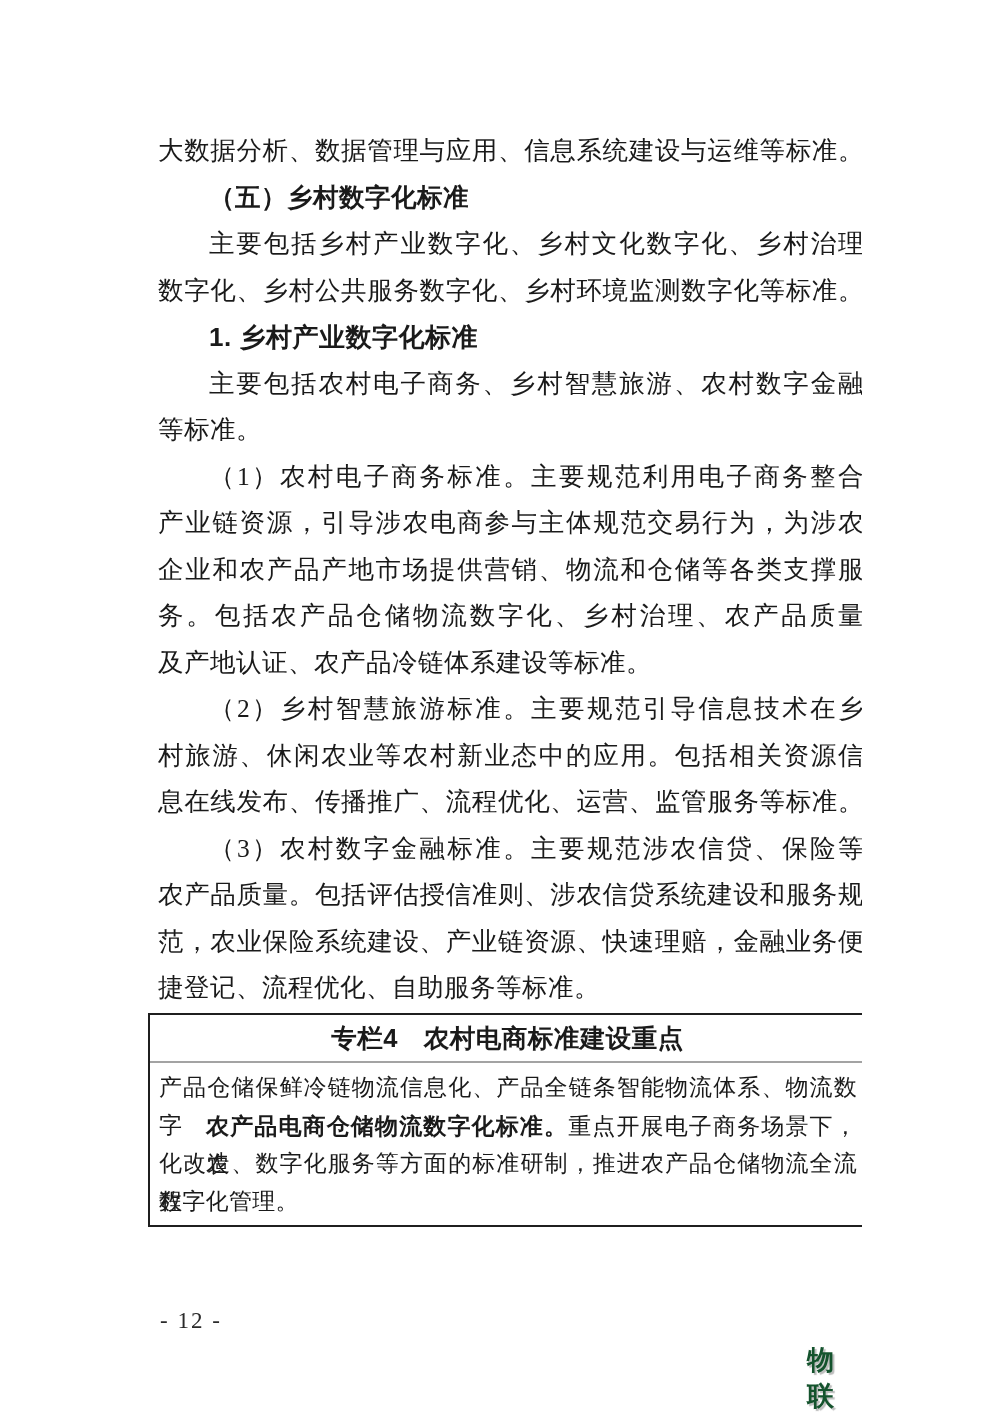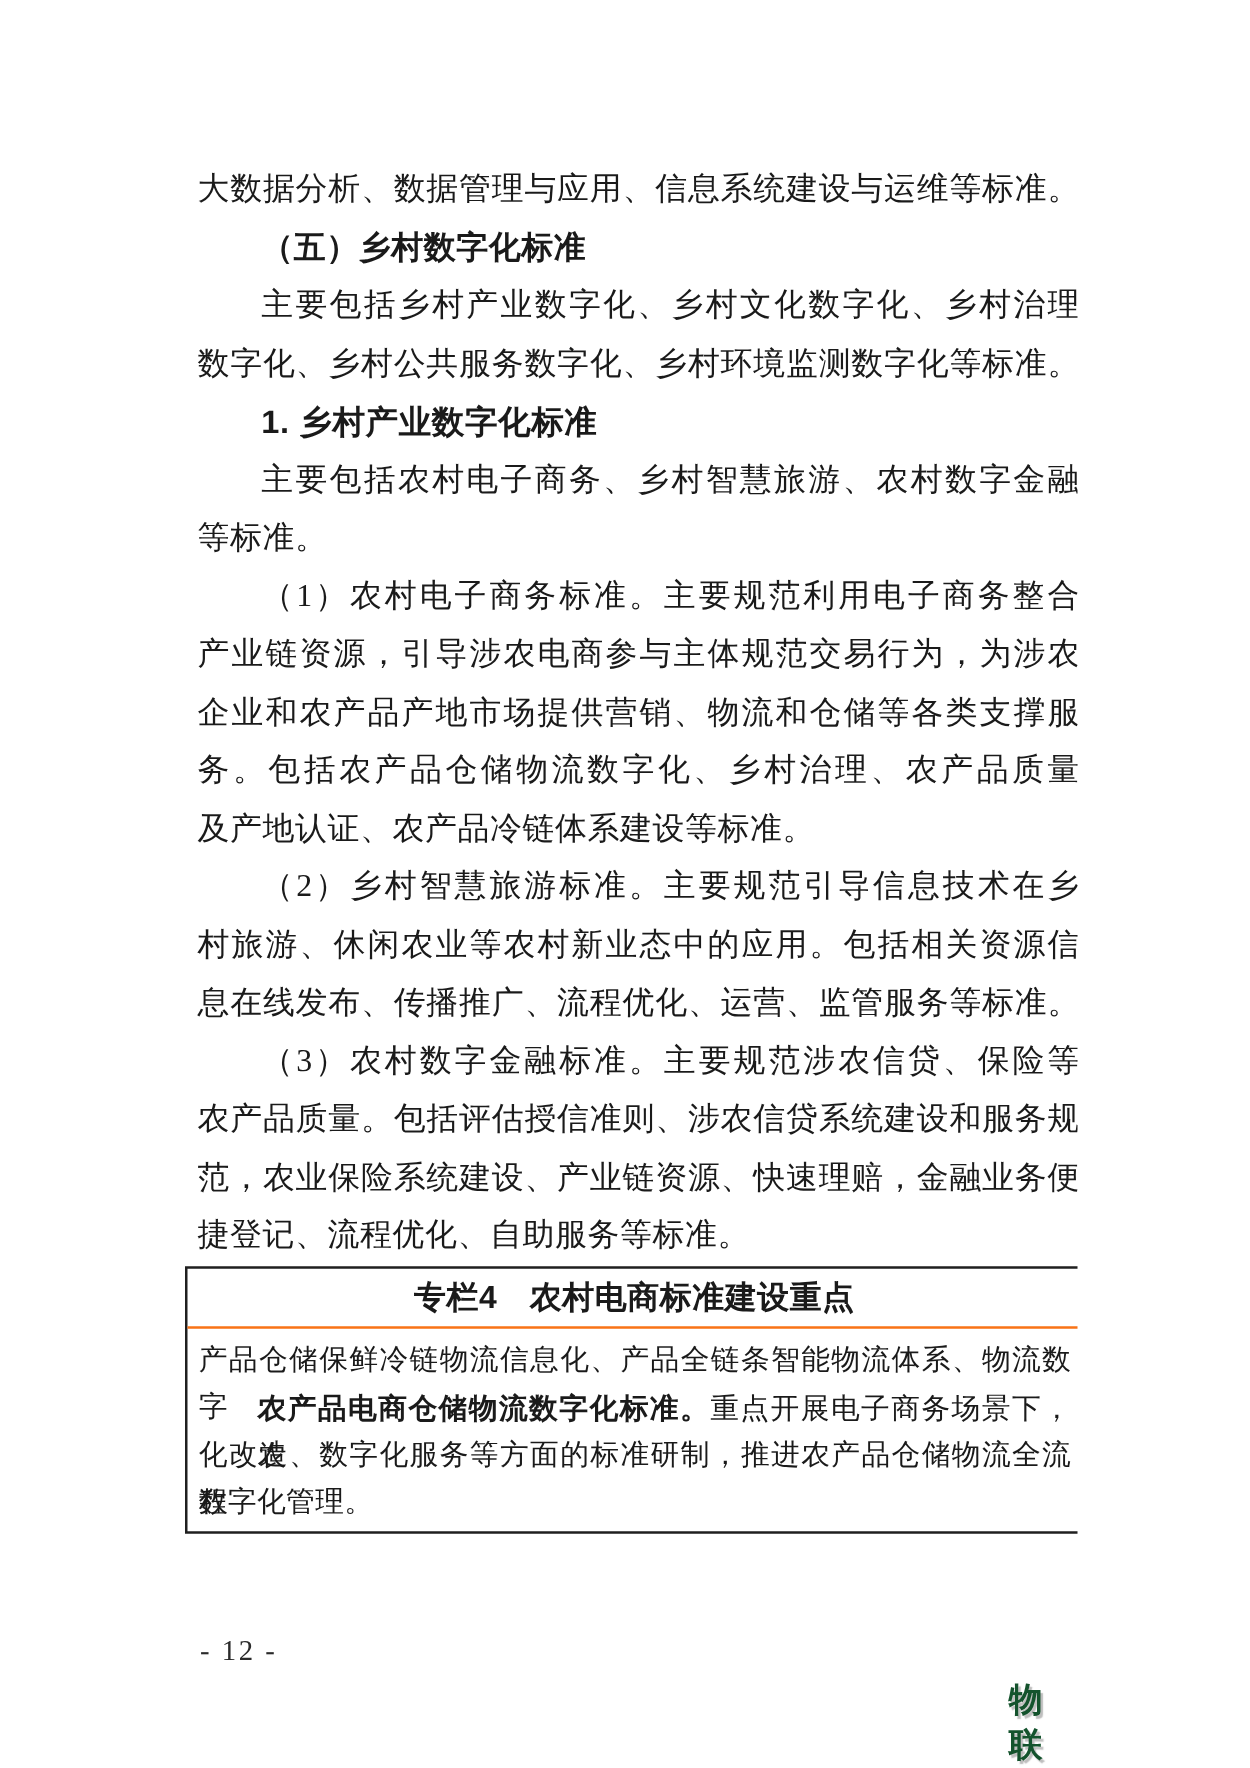--- a/index.html
+++ b/index.html
@@ -41,21 +41,21 @@
     box-sizing:border-box;
     border:2px solid #1f1f1f;
     background:#ffffff;
   }
   .panel-title{
     height:46px;line-height:46px;
     text-align:center;
     font-family:"Liberation Sans","DejaVu Sans",sans-serif;
     font-weight:700;
     font-size:25.5px;
-    border-bottom:2px solid #f97316;
+    border-bottom:2px solid #a3a3a3;
     letter-spacing:0.5px;
   }
   .panel-body{padding:6px 8px 4px 9px;}
   .bline{
     font-size:23px;
     height:38px;line-height:38px;
     letter-spacing:0.3px;
     white-space:nowrap;
   }
   .bline.fill{

